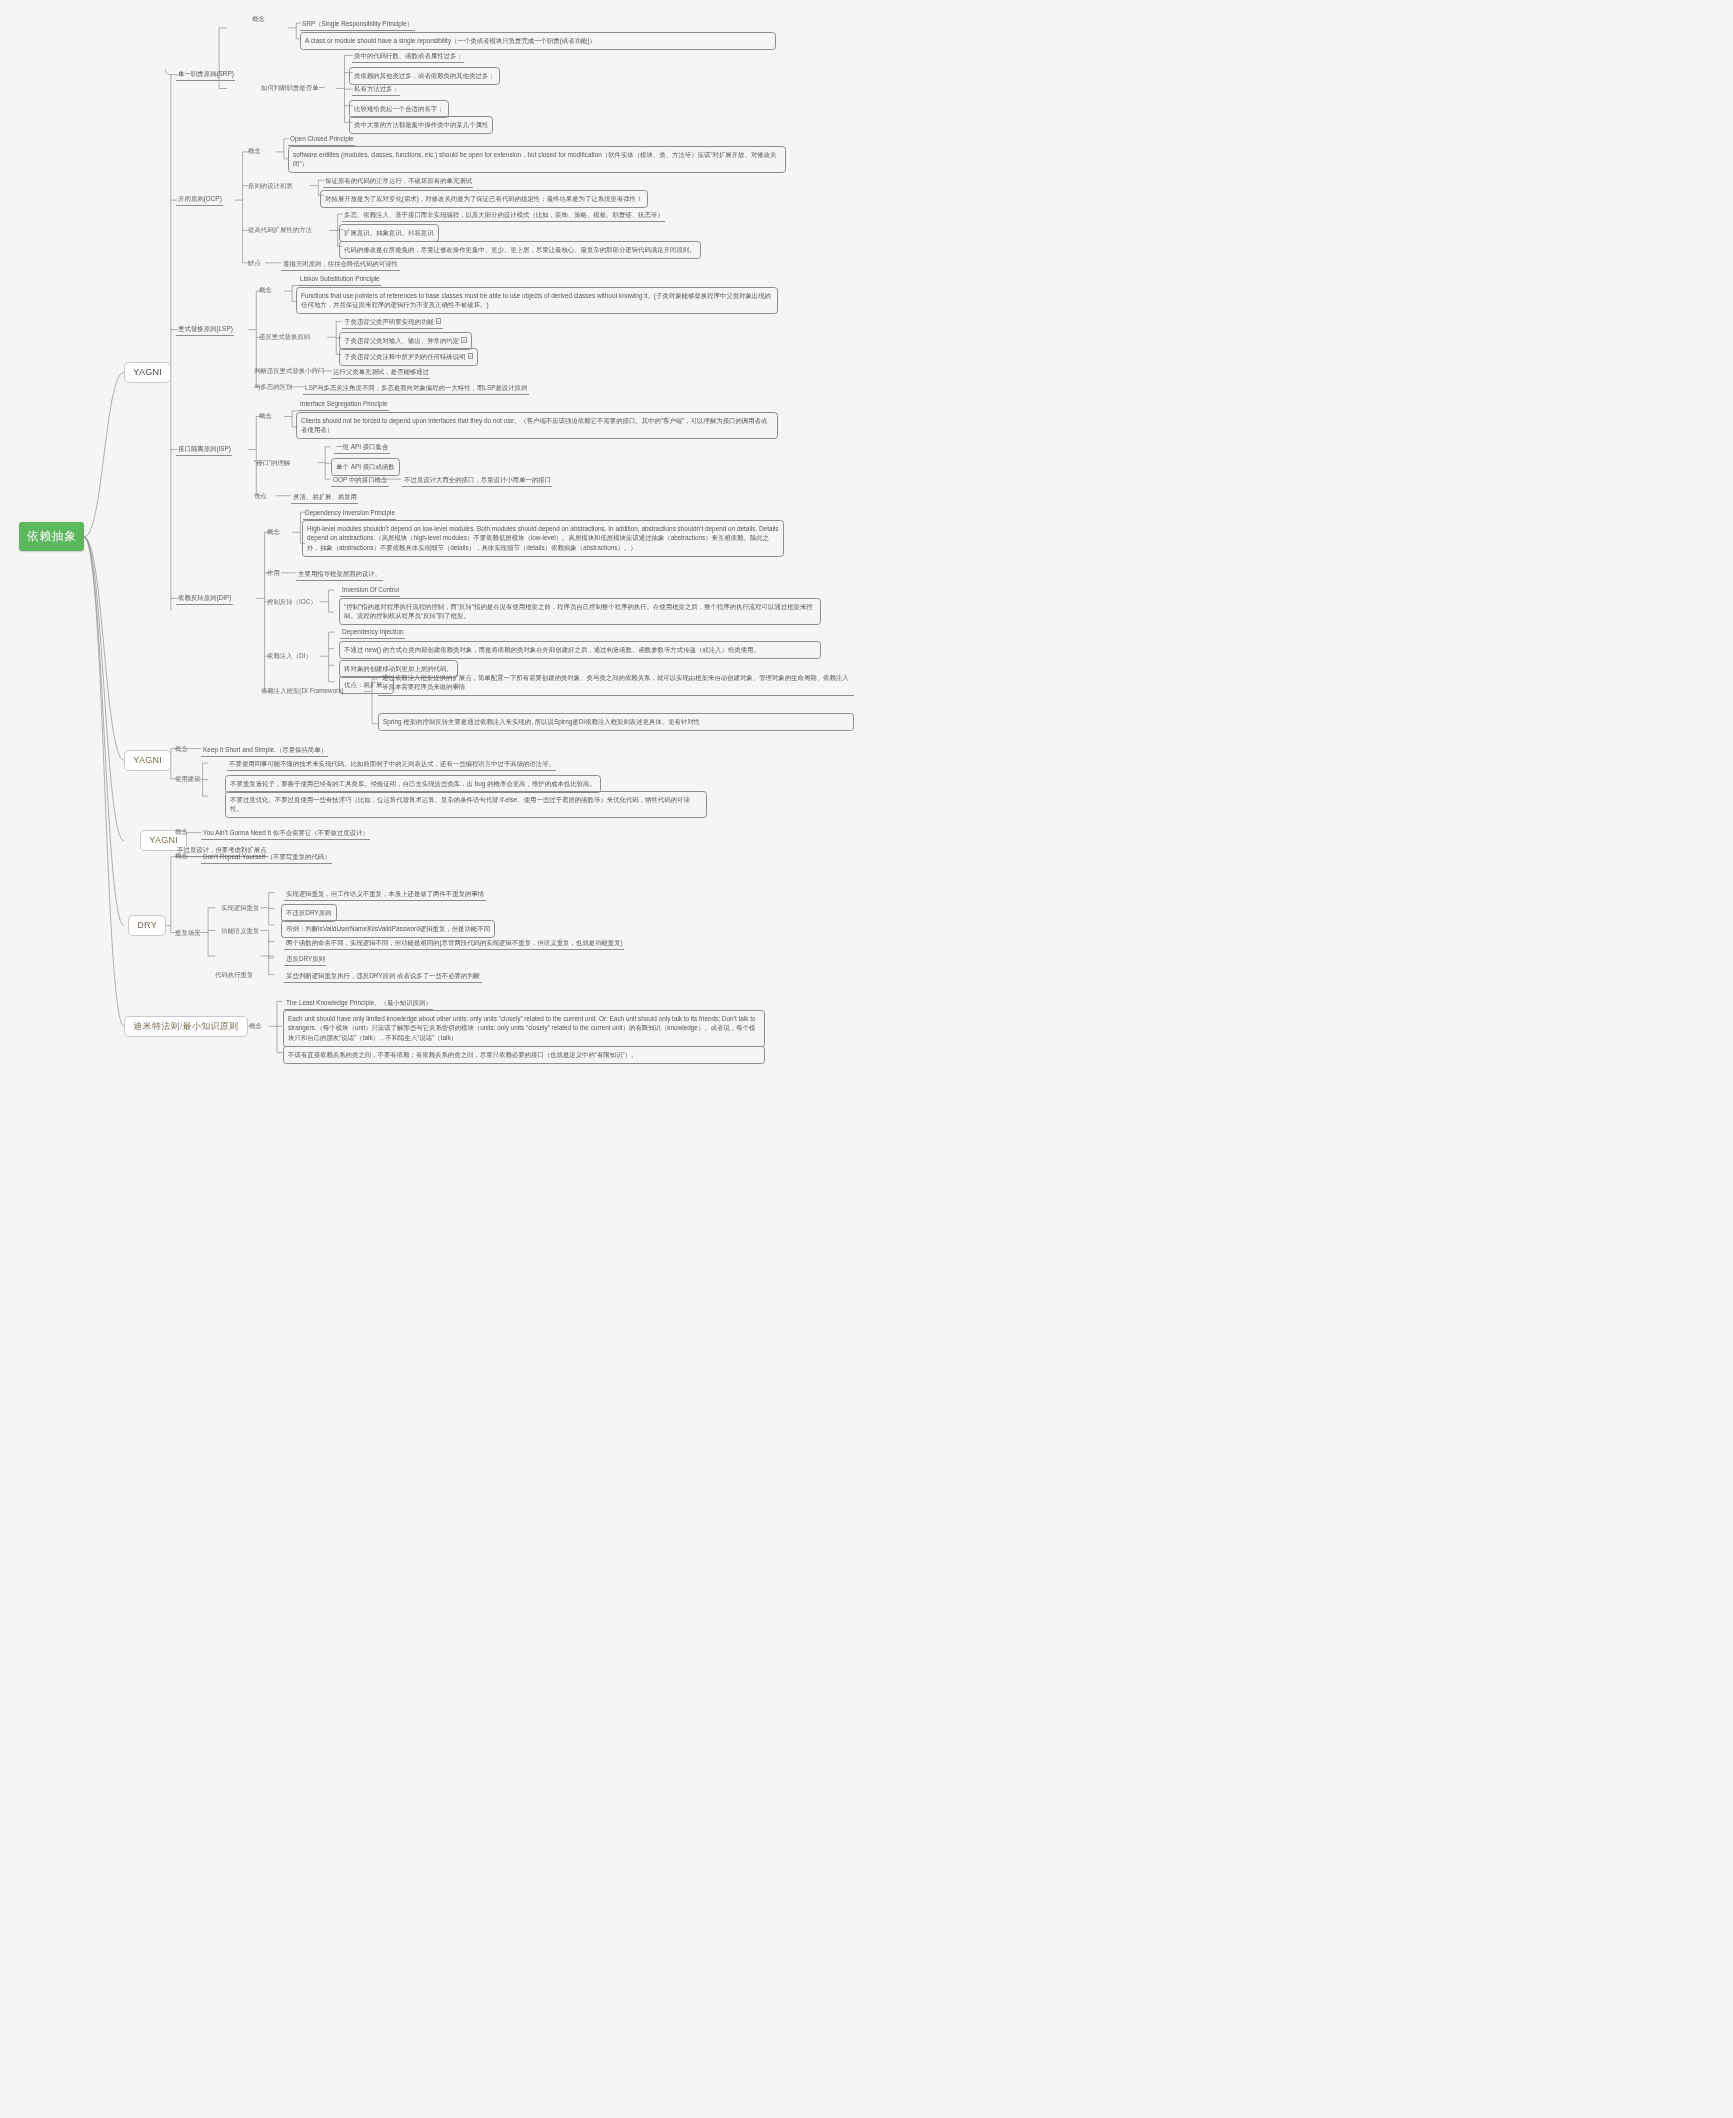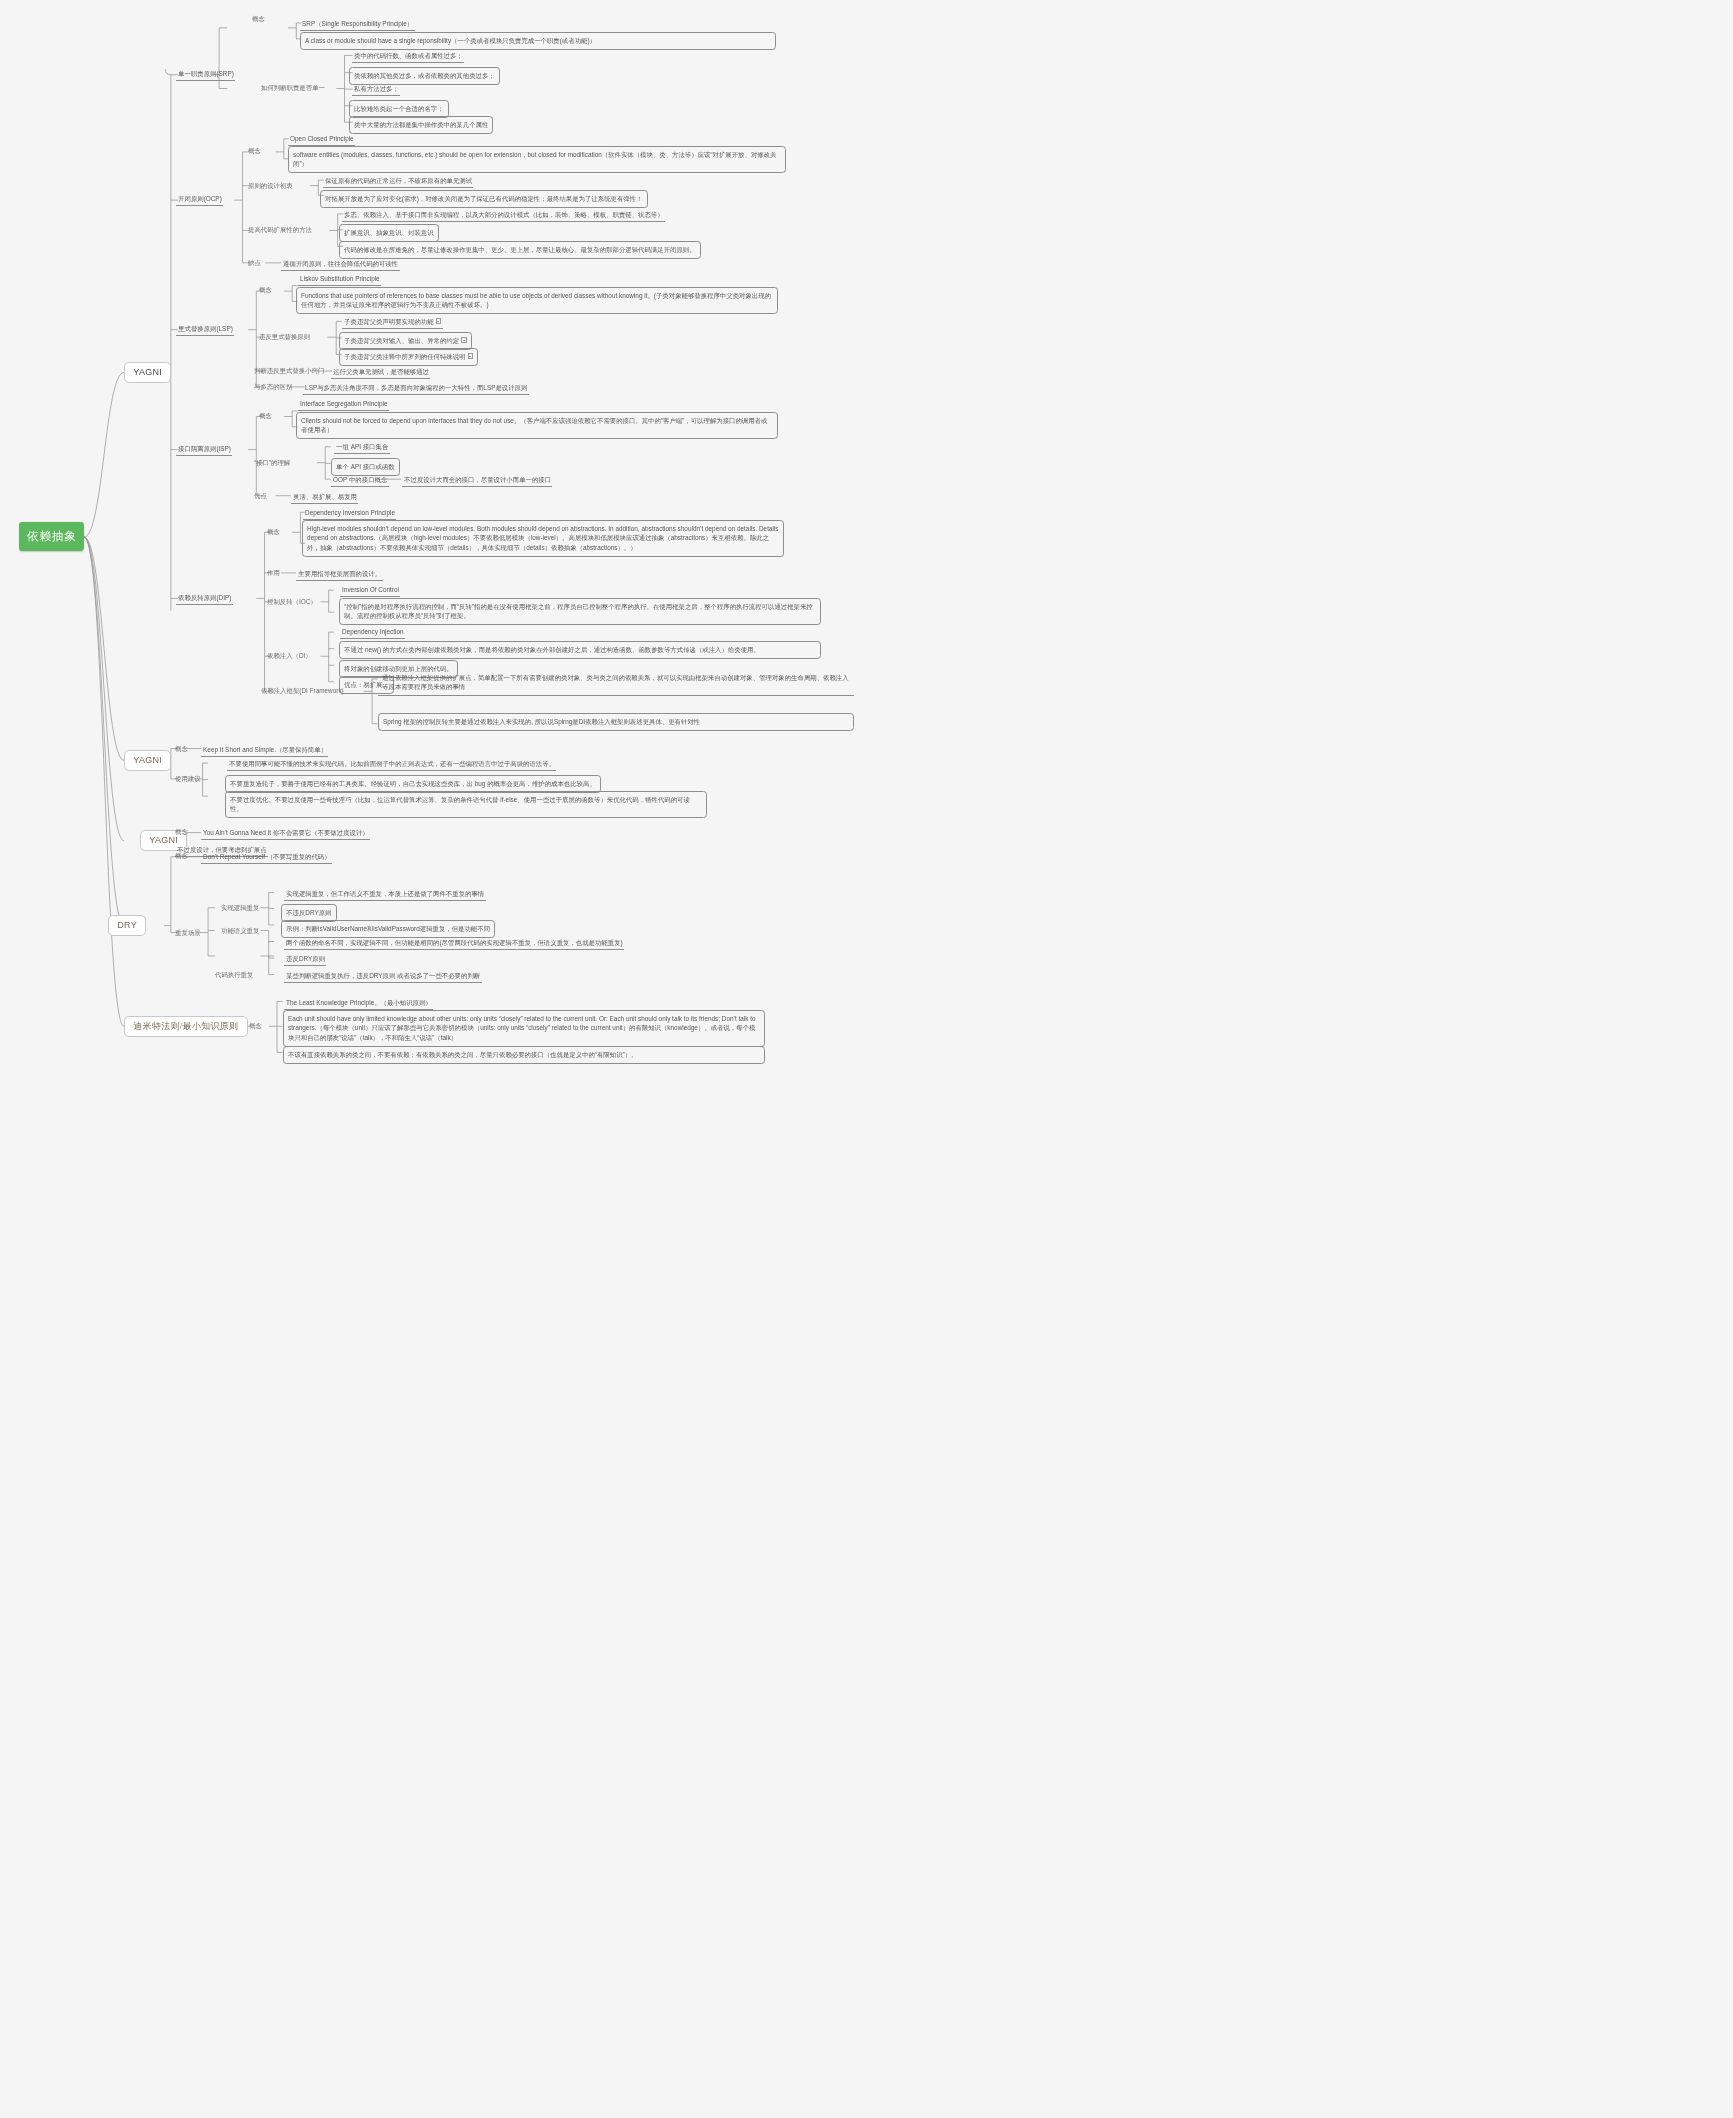--- a/index.html
+++ b/index.html
@@ -146,21 +146,21 @@
 
   <div class="l1 solid-node" style="left:124px;top:362px;">
     <span>YAGNI</span>
     </div>
   <div class="l1" style="left:124px;top:750px;">
     <span>YAGNI</span>
     </div>
   <div class="l1" style="left:140px;top:830px;text-align:center;">
     <span>YAGNI</span>
     </div>
-  <div class="l1" style="left:108px;top:915px;text-align:right;">
+  <div class="l1" style="left:128px;top:915px;text-align:right;">
     <span>DRY</span>
     </div>
   <div class="l1" style="left:124px;top:1016px;font-family:Liberation Serif, serif;">
     <span>迪米特法则/最小知识原则</span>
     </div>
 
   <div class="node under" style="left:176px;top:68px;">
     <span>单一职责原则(SRP)</span></div>
   <div class="node label" style="left:252px;top:13.8px;">
     <span>概念</span></div>

